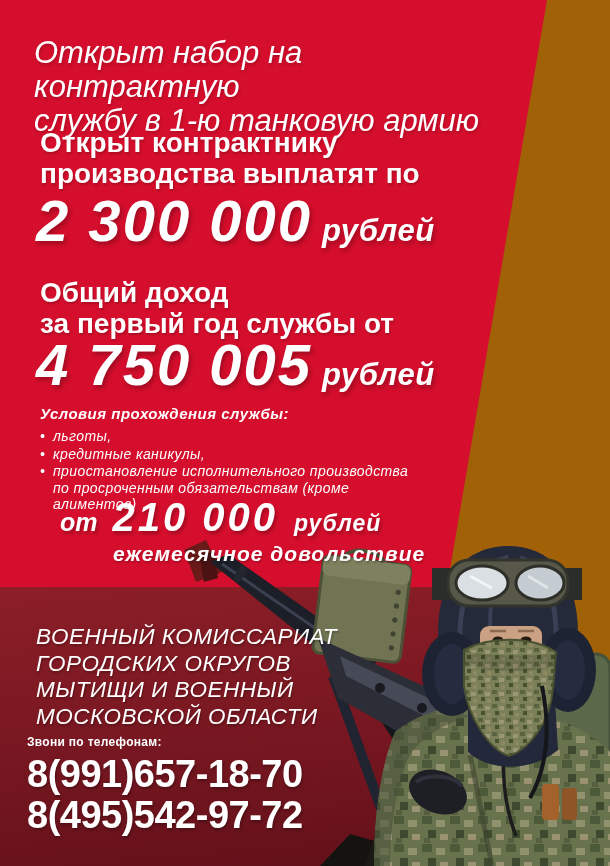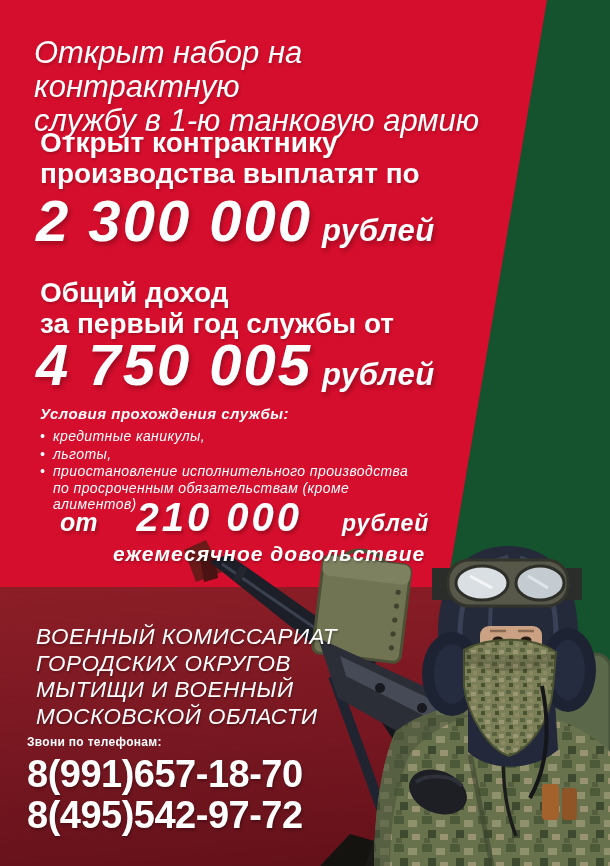--- a/index.html
+++ b/index.html
@@ -1,18 +1,18 @@
 <!DOCTYPE html>
 <html><head>
 <meta charset="utf-8">
 <style>
   html,body{margin:0;padding:0;background:#222;}
   .poster{
     position:relative;width:610px;height:866px;overflow:hidden;
-    background:#14532d;
+    background:#a16207;
     font-family:"Liberation Sans","DejaVu Sans",sans-serif;
     color:#ffffff;
   }
   .red-shape{
     position:absolute;top:0;left:0;width:610px;height:587px;
     background:#d40e2c;
     clip-path:polygon(0 0,547px 0,447px 587px,0 587px);
   }
   .maroon-band{
     position:absolute;top:587px;left:0;width:610px;height:279px;
@@ -44,21 +44,20 @@
   }
   .cond-list{
     left:40px;top:428px;width:380px;margin:0;padding:0;list-style:none;
     font-style:italic;font-size:14px;line-height:16.5px;letter-spacing:.4px;
   }
   .cond-list li{position:relative;padding-left:13px;margin-bottom:1px;}
   .cond-list li::before{content:"•";position:absolute;left:0;top:0;}
   .monthly-row{
     left:60px;top:497px;display:flex;align-items:baseline;white-space:nowrap;
     text-shadow:2px 3px 3px rgba(0,0,0,.22);
-    gap:24px;
   }
   .monthly-prefix{font-style:italic;font-weight:700;font-size:25px;}
   .monthly-amount{font-style:italic;font-weight:700;font-size:40px;line-height:1;letter-spacing:3px;margin-left:15px;}
   .monthly-cur{font-style:italic;font-weight:700;font-size:23px;margin-left:16px;letter-spacing:1px;}
   .monthly-caption{
     left:113px;top:542px;font-style:italic;font-weight:700;font-size:21px;letter-spacing:1px;
     text-shadow:1px 2px 2px rgba(0,0,0,.2);
   }
   .org-block{
     left:27px;top:624px;font-style:italic;font-size:22.5px;line-height:26.5px;letter-spacing:.5px;
@@ -195,22 +194,22 @@
     <div>Общий доход</div>
     <div>за первый год службы от</div>
   </div>
   <div class="abs amount-row amount2">
     <span class="amount-big">4 750 005</span>
     <span class="amount-cur">рублей</span>
   </div>
 
   <div class="abs cond-title">Условия прохождения службы:</div>
   <ul class="abs cond-list">
+    <li>льготы,</li>
     <li>кредитные каникулы,</li>
-    <li>льготы,</li>
     <li>приостановление исполнительного производства по просроченным обязательствам (кроме алиментов)</li>
   </ul>
 
   <div class="abs monthly-row">
     <span class="monthly-prefix">от</span>
     <span class="monthly-amount">210 000</span>
     <span class="monthly-cur">рублей</span>
   </div>
   <div class="abs monthly-caption">ежемесячное довольствие</div>
 

